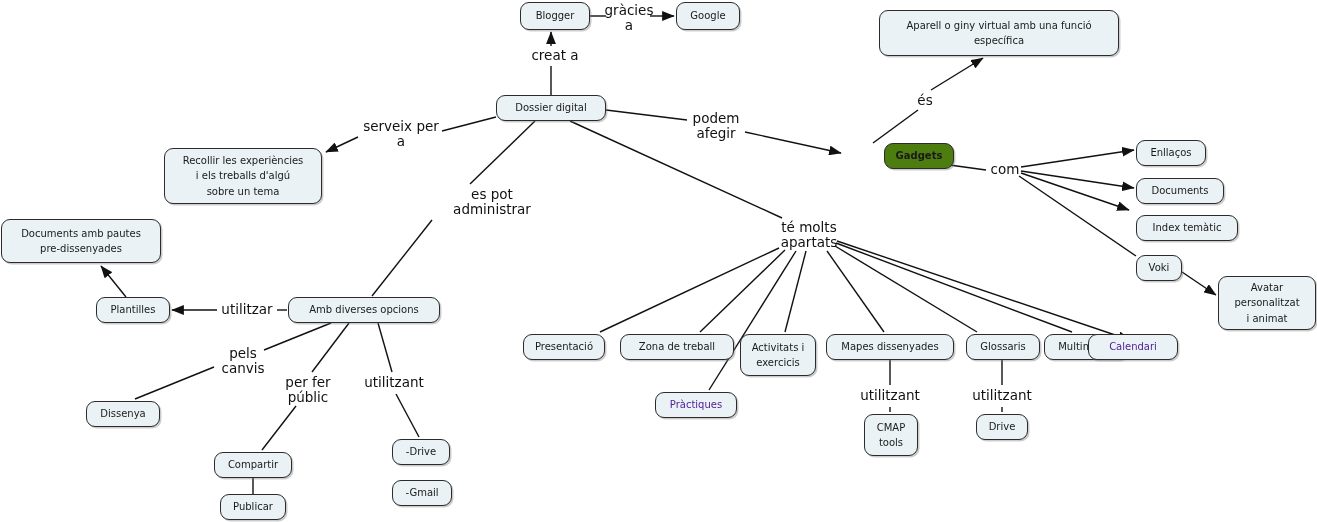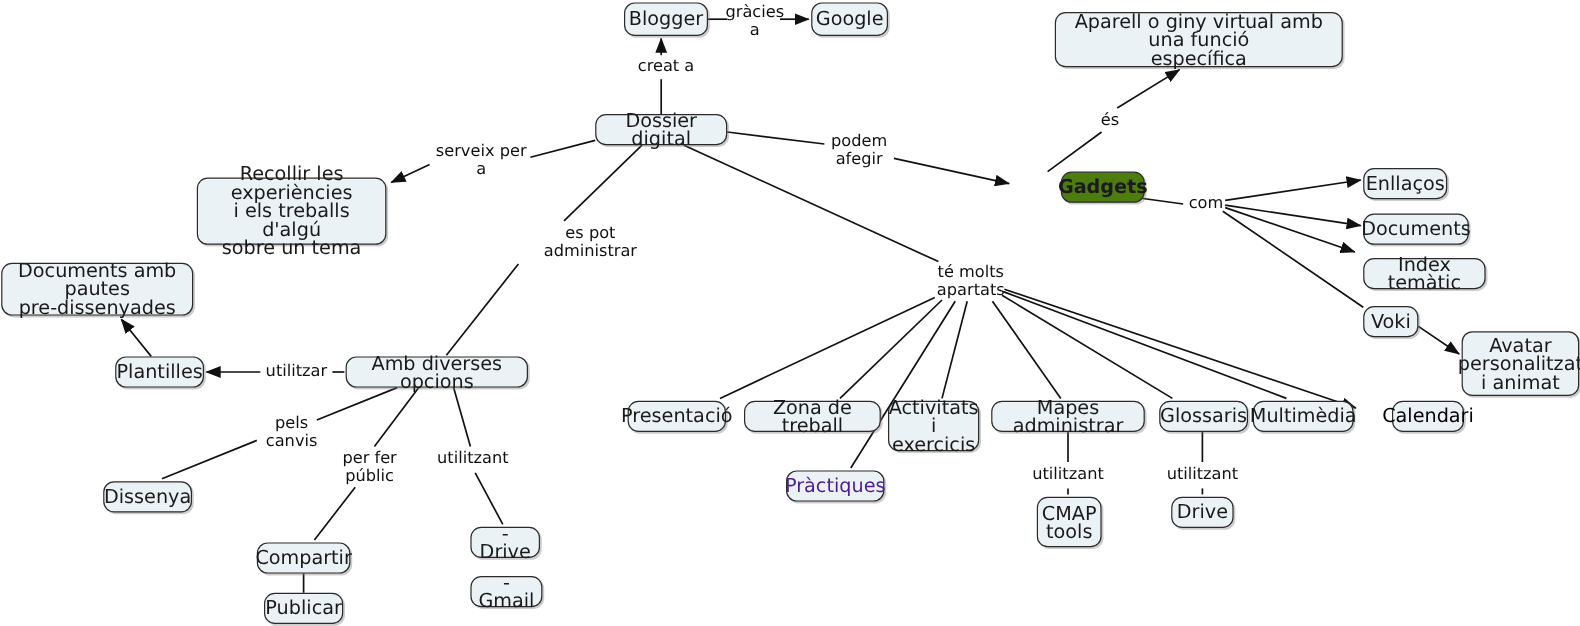--- a/index.html
+++ b/index.html
@@ -24,21 +24,21 @@
     height: 522px;
     pointer-events: none;
   }
   .node {
     position: absolute;
     box-sizing: border-box;
     background: #eaf2f5;
     border: 1.4px solid #2b2b2b;
     border-radius: 9px;
     color: #1a1a1a;
-    font-size: 16px;
+    font-size: 10px;
     line-height: 15.5px;
     display: flex;
     align-items: center;
     justify-content: center;
     text-align: center;
     padding: 2px 7px;
     box-shadow: 1.5px 1.5px 0 rgba(120,120,120,0.38);
     white-space: pre-line;
   }
   .link-label {
@@ -133,27 +133,27 @@
       <div class="node" style="left: 86px; top: 401px; width: 74px; height: 26px; background: rgb(234, 242, 245); border-color: rgb(43, 43, 43); color: rgb(26, 26, 26);">Dissenya</div>
       <div class="node" style="left: 214px; top: 452px; width: 78px; height: 26px; background: rgb(234, 242, 245); border-color: rgb(43, 43, 43); color: rgb(26, 26, 26);">Compartir</div>
       <div class="node" style="left: 220px; top: 494px; width: 66px; height: 26px; background: rgb(234, 242, 245); border-color: rgb(43, 43, 43); color: rgb(26, 26, 26);">Publicar</div>
       <div class="node" style="left: 392px; top: 439px; width: 58px; height: 26px; background: rgb(234, 242, 245); border-color: rgb(43, 43, 43); color: rgb(26, 26, 26);">-Drive</div>
       <div class="node" style="left: 392px; top: 480px; width: 60px; height: 26px; background: rgb(234, 242, 245); border-color: rgb(43, 43, 43); color: rgb(26, 26, 26);">-Gmail</div>
       <div class="node" style="left: 523px; top: 334px; width: 82px; height: 26px; background: rgb(234, 242, 245); border-color: rgb(43, 43, 43); color: rgb(26, 26, 26);">Presentació</div>
       <div class="node" style="left: 620px; top: 334px; width: 114px; height: 26px; background: rgb(234, 242, 245); border-color: rgb(43, 43, 43); color: rgb(26, 26, 26);">Zona de treball</div>
       <div class="node" style="left: 655px; top: 392px; width: 82px; height: 26px; background: rgb(234, 242, 245); border-color: rgb(43, 43, 43); color: #4c1d95;">Pràctiques</div>
       <div class="node" style="left: 740px; top: 334px; width: 76px; height: 42px; background: rgb(234, 242, 245); border-color: rgb(43, 43, 43); color: rgb(26, 26, 26);">Activitats i
 exercicis</div>
-      <div class="node" style="left: 826px; top: 334px; width: 128px; height: 26px; background: rgb(234, 242, 245); border-color: rgb(43, 43, 43); color: rgb(26, 26, 26);">Mapes administrar</div>
+      <div class="node" style="left: 826px; top: 334px; width: 128px; height: 26px; background: rgb(234, 242, 245); border-color: rgb(43, 43, 43); color: rgb(26, 26, 26);">Mapes dissenyades</div>
       <div class="node" style="left: 864px; top: 414px; width: 54px; height: 42px; background: rgb(234, 242, 245); border-color: rgb(43, 43, 43); color: rgb(26, 26, 26);">CMAP
 tools</div>
       <div class="node" style="left: 966px; top: 334px; width: 74px; height: 26px; background: rgb(234, 242, 245); border-color: rgb(43, 43, 43); color: rgb(26, 26, 26);">Glossaris</div>
       <div class="node" style="left: 976px; top: 414px; width: 52px; height: 26px; background: rgb(234, 242, 245); border-color: rgb(43, 43, 43); color: rgb(26, 26, 26);">Drive</div>
       <div class="node" style="left: 1044px; top: 334px; width: 84px; height: 26px; background: rgb(234, 242, 245); border-color: rgb(43, 43, 43); color: rgb(26, 26, 26);">Multimèdia</div>
-      <div class="node" style="left: 1160px; top: 334px; width: 60px; height: 26px; background: rgb(234, 242, 245); border-color: rgb(43, 43, 43); color: #000000;">Calendari</div>
+      <div class="node" style="left: 1088px; top: 334px; width: 90px; height: 26px; background: rgb(234, 242, 245); border-color: rgb(43, 43, 43); color: #4c1d95;">Calendari</div>
     </div>
   <div id="labels-group">
       <div class="link-label" style="left: 601px; top: 2px; width: 56px; height: 32px;">gràcies
 a</div>
       <div class="link-label" style="left: 527px; top: 47px; width: 56px; height: 18px;">creat a</div>
       <div class="link-label" style="left: 359px; top: 125px; width: 84px; height: 18px;">serveix per a</div>
       <div class="link-label" style="left: 688px; top: 110px; width: 56px; height: 32px;">podem
 afegir</div>
       <div class="link-label" style="left: 915px; top: 92px; width: 20px; height: 18px;">és</div>
       <div class="link-label" style="left: 988px; top: 161px; width: 34px; height: 18px;">com</div>

